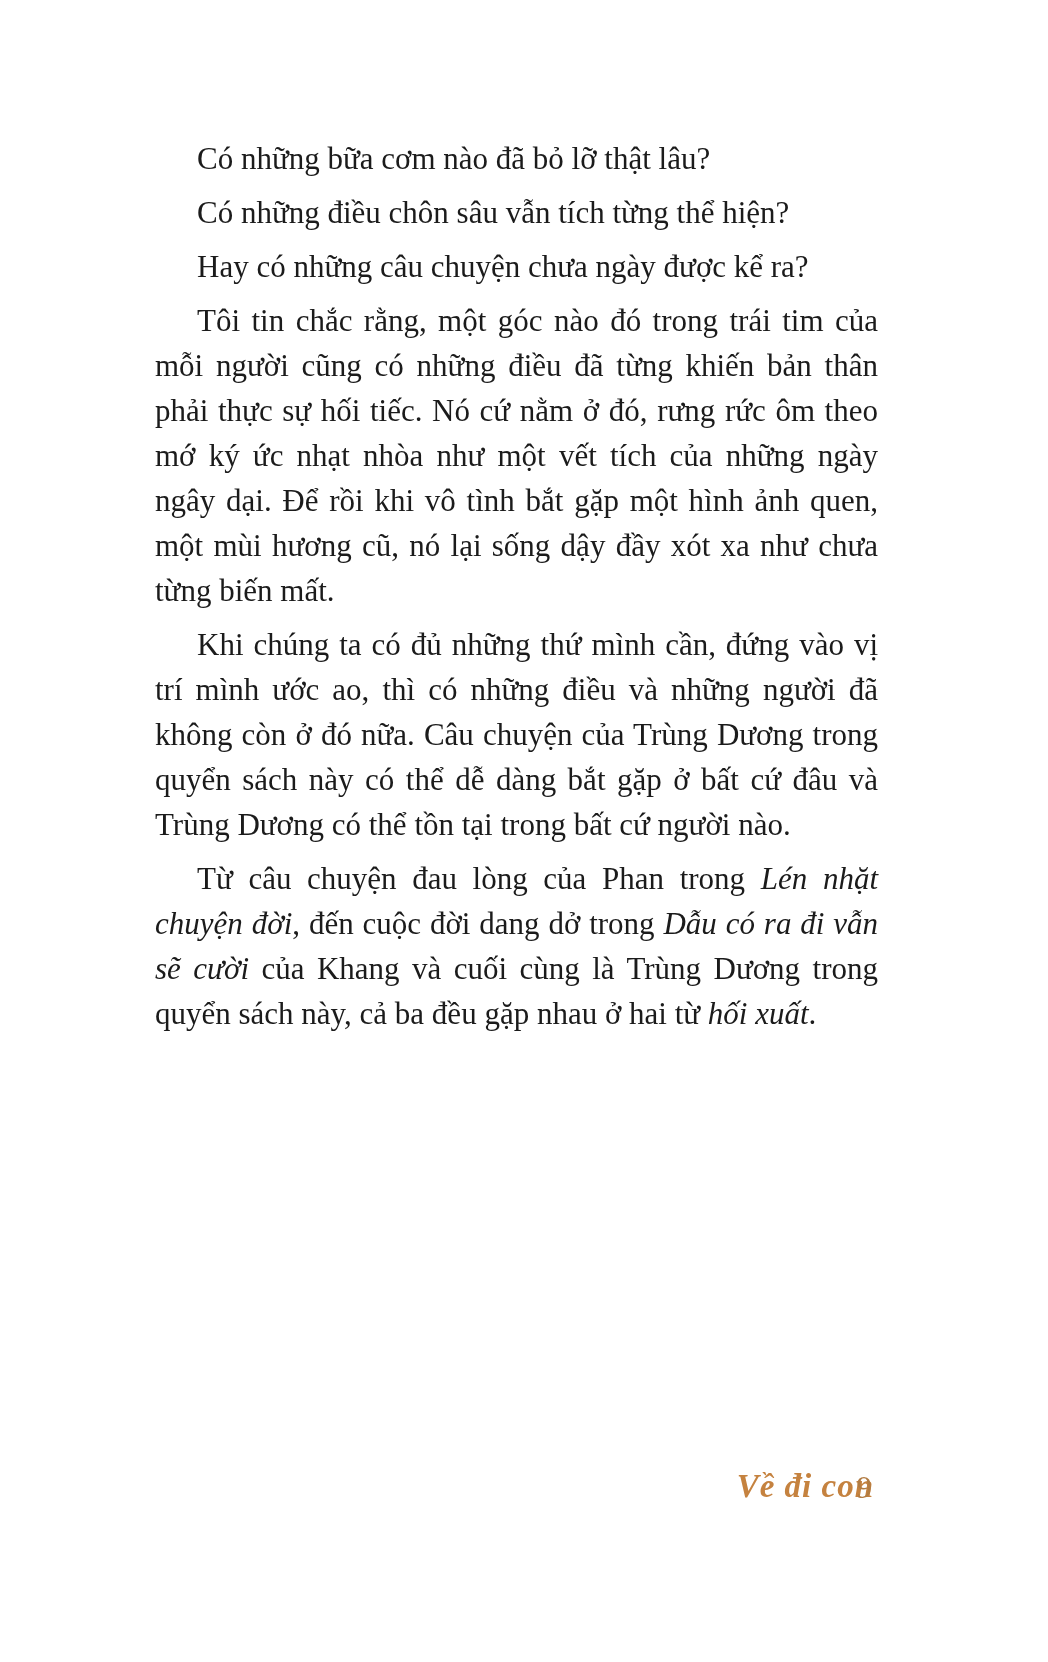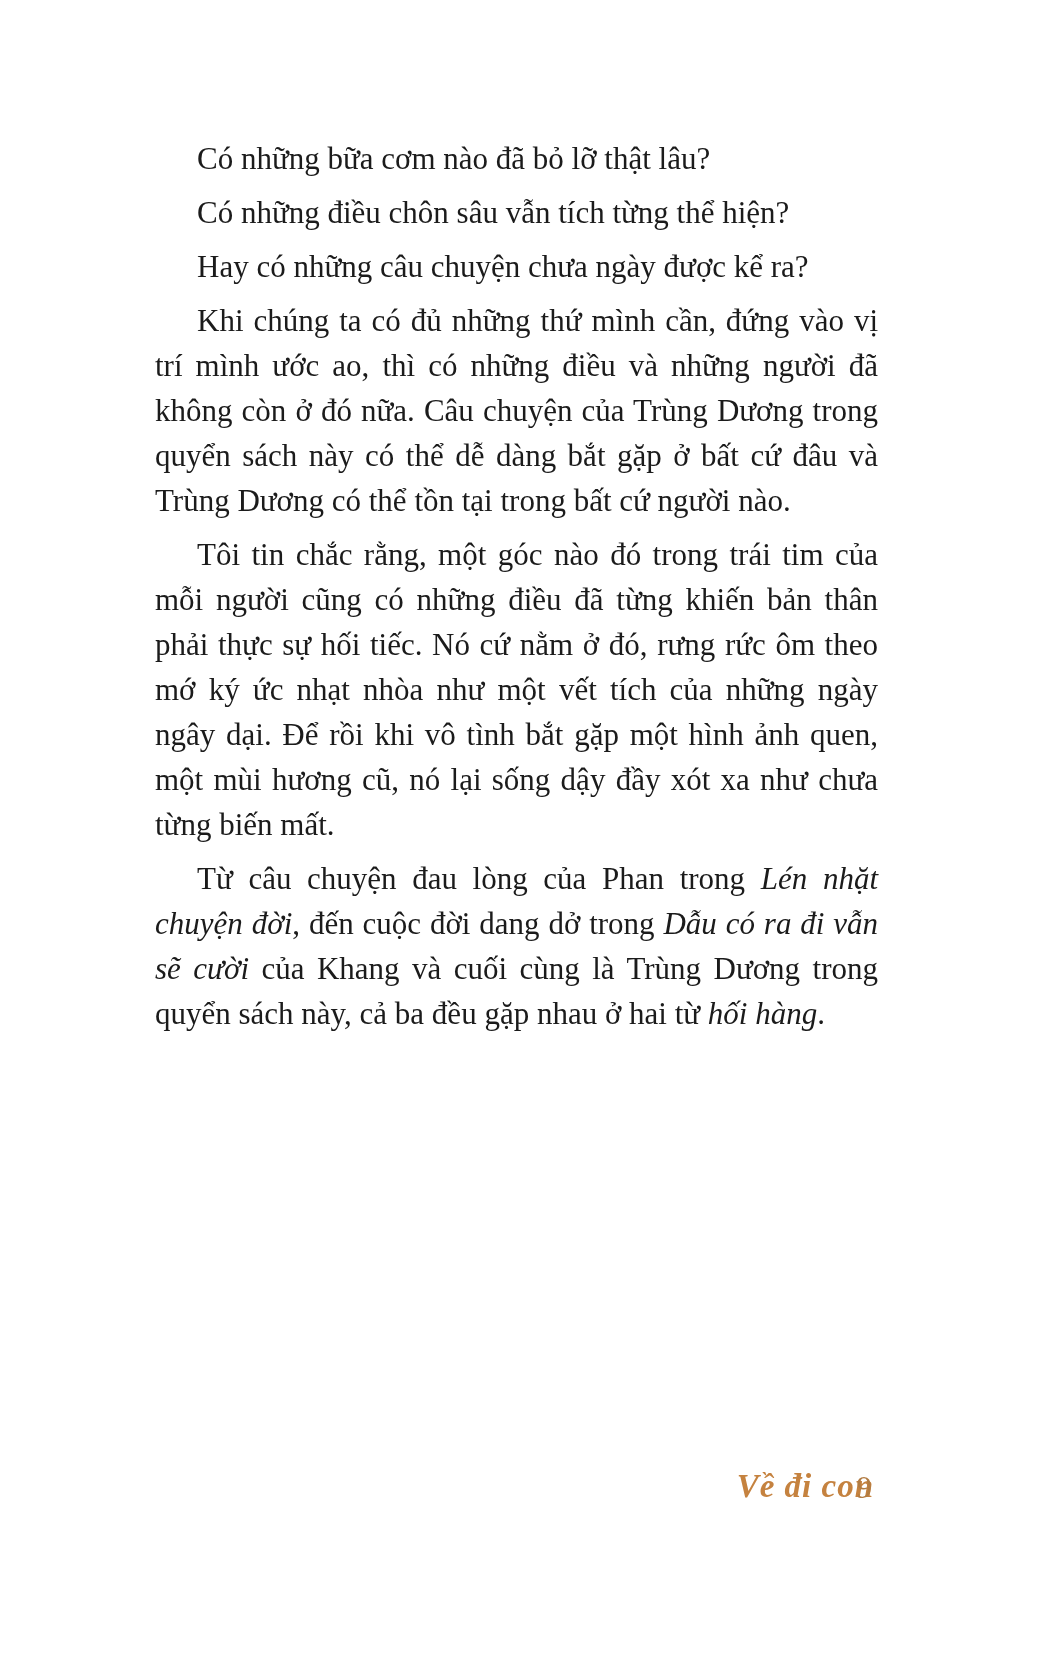--- a/index.html
+++ b/index.html
@@ -59,23 +59,23 @@
 </style>
 </head>
 <body>
 
 <div class="page">
 
   <div class="text-block" style="color: rgb(27, 27, 27);">
       <p>Có những bữa cơm nào đã bỏ lỡ thật lâu?</p>
       <p>Có những điều chôn sâu vẫn tích từng thể hiện?</p>
       <p>Hay có những câu chuyện chưa ngày được kể ra?</p>
+      <p>Tôi tin chắc rằng, một góc nào đó trong trái tim của mỗi người cũng có những điều đã từng khiến bản thân phải thực sự hối tiếc. Nó cứ nằm ở đó, rưng rức ôm theo mớ ký ức nhạt nhòa như một vết tích của những ngày ngây dại. Để rồi khi vô tình bắt gặp một hình ảnh quen, một mùi hương cũ, nó lại sống dậy đầy xót xa như chưa từng biến mất.</p>
       <p>Khi chúng ta có đủ những thứ mình cần, đứng vào vị trí mình ước ao, thì có những điều và những người đã không còn ở đó nữa. Câu chuyện của Trùng Dương trong quyển sách này có thể dễ dàng bắt gặp ở bất cứ đâu và Trùng Dương có thể tồn tại trong bất cứ người nào.</p>
-      <p>Tôi tin chắc rằng, một góc nào đó trong trái tim của mỗi người cũng có những điều đã từng khiến bản thân phải thực sự hối tiếc. Nó cứ nằm ở đó, rưng rức ôm theo mớ ký ức nhạt nhòa như một vết tích của những ngày ngây dại. Để rồi khi vô tình bắt gặp một hình ảnh quen, một mùi hương cũ, nó lại sống dậy đầy xót xa như chưa từng biến mất.</p>
-      <p>Từ câu chuyện đau lòng của Phan trong <em>Lén nhặt chuyện đời</em>, đến cuộc đời dang dở trong <em>Dẫu có ra đi vẫn sẽ cười</em> của Khang và cuối cùng là Trùng Dương trong quyển sách này, cả ba đều gặp nhau ở hai từ <em>hối hàng</em>.</p>
+      <p>Từ câu chuyện đau lòng của Phan trong <em>Lén nhặt chuyện đời</em>, đến cuộc đời dang dở trong <em>Dẫu có ra đi vẫn sẽ cười</em> của Khang và cuối cùng là Trùng Dương trong quyển sách này, cả ba đều gặp nhau ở hai từ <em>hối xuất</em>.</p>
     </div>
 
   <div class="footer">
     <div class="footer-title" style="color: rgb(197, 130, 63);">Về đi con</div>
     <div class="footer-page" style="color: rgb(178, 124, 66);">9</div>
   </div>
 
 </div>
 
 </body></html>

